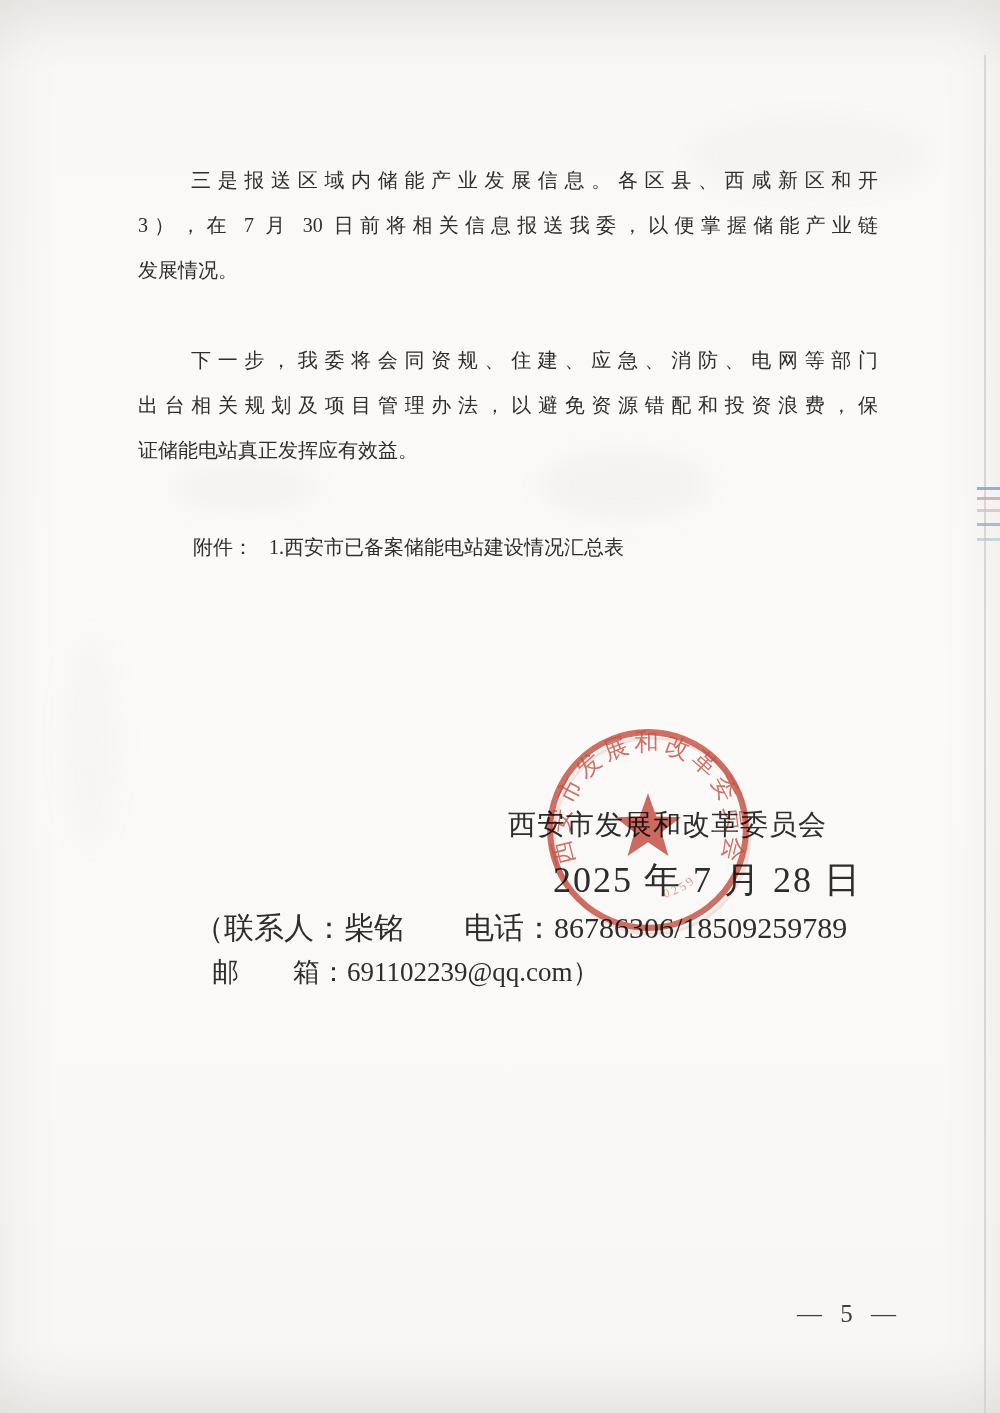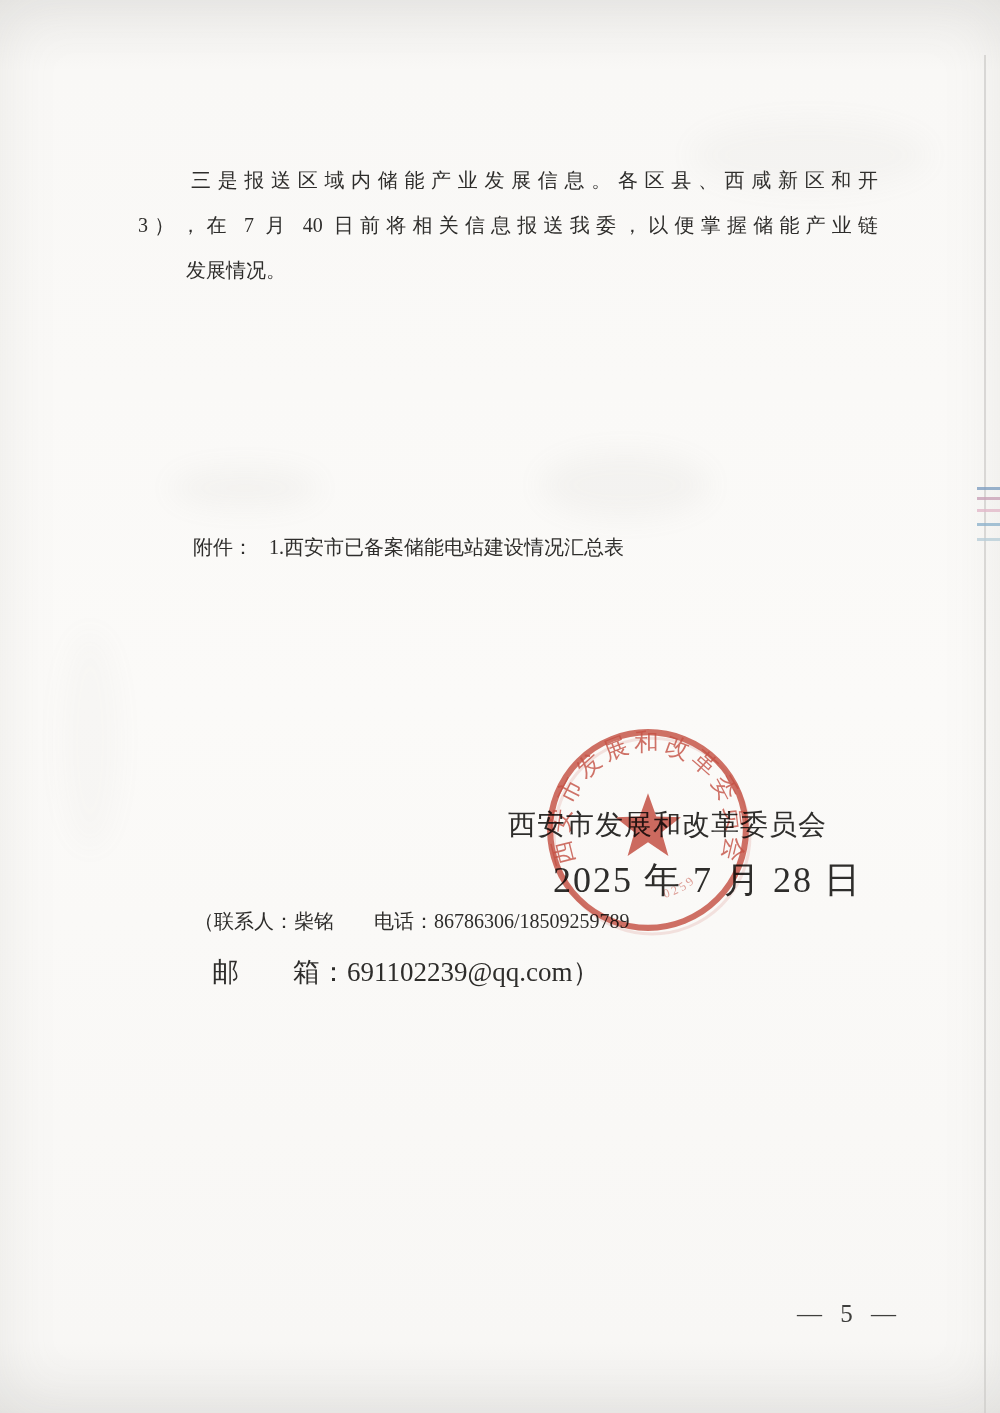--- a/index.html
+++ b/index.html
@@ -20,33 +20,33 @@
   .textblock{position:absolute;left:138px;width:740px;}
   .bline{
     height:45px;line-height:45px;
     font-size:20px;
     text-align:justify;
     text-align-last:justify;
     color:#2e2d2b;
     white-space:nowrap;
   }
   .bline.first{padding-left:53px;}
-  .bline.last{text-align:right;text-align-last:left;margin-left:48px;}
+  .bline.last{text-align:right;text-align-last:left;}
   #para1{top:158px;}
   #para2{top:338px;}
   
   #attachments{position:absolute;left:193px;top:524px;width:720px;}
   .att-line{height:47px;line-height:47px;font-size:20px;white-space:nowrap;}
   .att-label{margin-right:16px;}
   .att-indent{padding-left:115px;}
   
   .sigline{position:absolute;white-space:nowrap;color:#2e2d2b;}
   #sig-org{left:508px;top:806px;font-size:28px;letter-spacing:1px;}
   #sig-date{left:553px;top:856px;font-size:36px;letter-spacing:2px;}
-  #contact-1{left:194px;top:908px;font-size:20px;}
+  #contact-1{left:194px;top:908px;font-size:30px;}
   #contact-2{left:212px;top:954px;font-size:27px;}
   
   #seal{
     position:absolute;left:543px;top:724px;width:210px;height:212px;
     mix-blend-mode:multiply;
     opacity:.88;
     filter:blur(.4px);
   }
   
   #page-number{
@@ -70,24 +70,29 @@
   .m3{left:690px;top:120px;width:240px;height:70px;opacity:.05;}
   .m4{left:60px;top:630px;width:60px;height:220px;opacity:.04;}
 </style>
 </head>
 <body>
 
 <div class="scan">
 
   <div class="textblock" id="para1">
     <div class="bline first">三是报送区域内储能产业发展信息。各区县、西咸新区和开</div>
-    <div class="bline">3），在 7 月 40 日前将相关信息报送我委，以便掌握储能产业链</div>
+    <div class="bline">3），在 7 月 30 日前将相关信息报送我委，以便掌握储能产业链</div>
     <div class="bline last">发展情况。</div>
   </div>
 
+  <div class="textblock" id="para2">
+    <div class="bline first">下一步，我委将会同资规、住建、应急、消防、电网等部门</div>
+    <div class="bline">出台相关规划及项目管理办法，以避免资源错配和投资浪费，保</div>
+    <div class="bline last">证储能电站真正发挥应有效益。</div>
+  </div>
 
   <div id="attachments">
     <div class="att-line">
       <span class="att-label">附件：</span><span>1.西安市已备案储能电站建设情况汇总表</span>
     </div>
   </div>
 
   <div class="sigline" id="sig-org">西安市发展和改革委员会</div>
   <div class="sigline" id="sig-date">2025 年 7 月  28  日</div>
   <div class="sigline" id="contact-1">（联系人：柴铭　　电话：86786306/18509259789</div>

